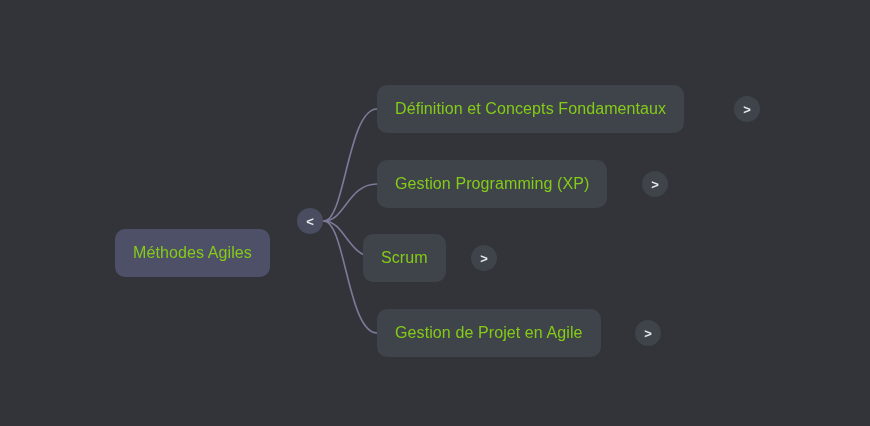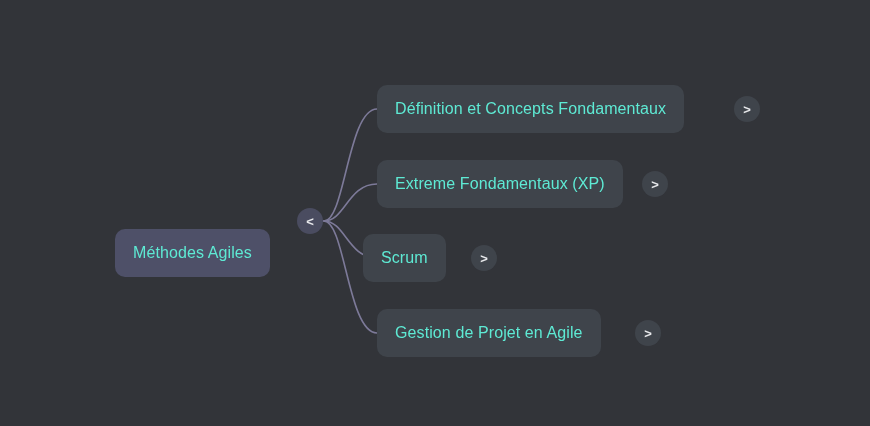--- a/index.html
+++ b/index.html
@@ -28,21 +28,21 @@
     display: flex;
     align-items: center;
     box-sizing: border-box;
     height: 48px;
     border-radius: 10px;
     padding: 0 18px;
     white-space: nowrap;
   }
   .node-label {
     font-size: 16px;
-    color: #5eead4;
+    color: #84cc16;
     letter-spacing: 0.1px;
     line-height: 1;
   }
   .root-node {
     background: #4e5068;
   }
   .child-node {
     background: #3f444b;
   }
   .toggle-btn {
@@ -84,21 +84,21 @@
   </div>
 
   <div class="toggle-btn root-toggle" style="left:297px; top:208px;">&lt;</div>
 
   <div class="node child-node" style="left:377px; top:85px;">
     <span class="node-label">Définition et Concepts Fondamentaux</span>
   </div>
   <div class="toggle-btn" style="left:734px; top:96px;">&gt;</div>
 
   <div class="node child-node" style="left:377px; top:160px;">
-    <span class="node-label">Extreme Fondamentaux (XP)</span>
+    <span class="node-label">Gestion Programming (XP)</span>
   </div>
   <div class="toggle-btn" style="left:642px; top:171px;">&gt;</div>
 
   <div class="node child-node" style="left:363px; top:234px;">
     <span class="node-label">Scrum</span>
   </div>
   <div class="toggle-btn" style="left:471px; top:245px;">&gt;</div>
 
   <div class="node child-node" style="left:377px; top:309px;">
     <span class="node-label">Gestion de Projet en Agile</span>

